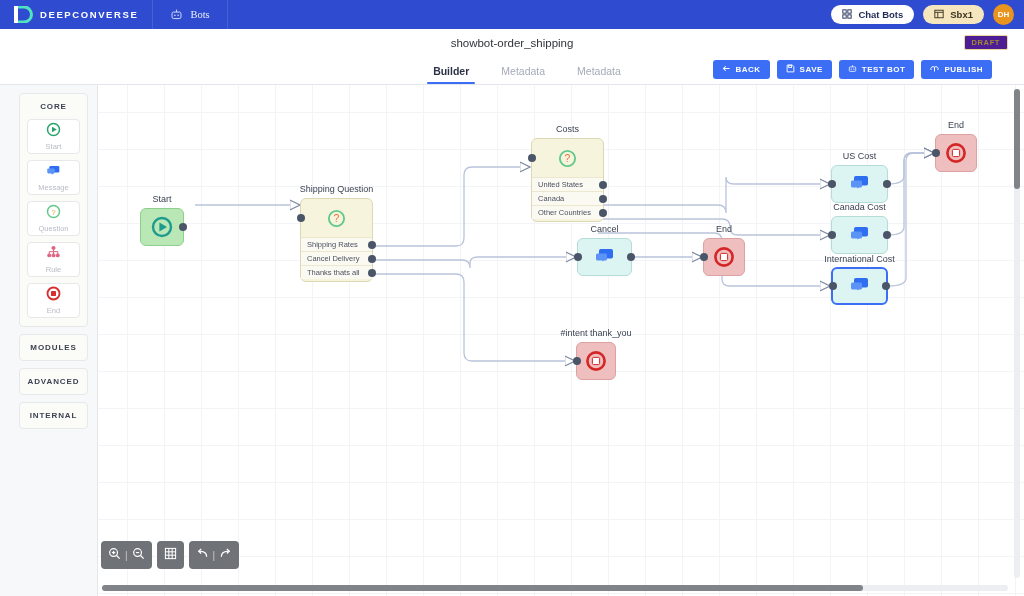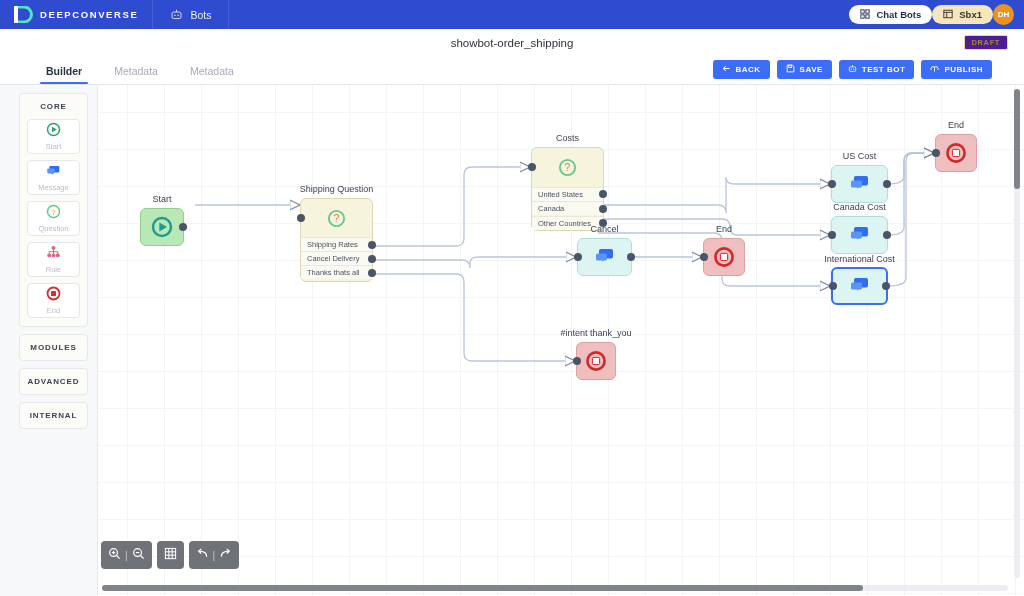--- a/index.html
+++ b/index.html
@@ -16,34 +16,34 @@
     display: flex; align-items: center;
     position: relative;
   }
   .brand { display: flex; align-items: center; gap: 7px; padding: 0 14px; }
   .brand-logo {
     width: 19px; height: 17px; position: relative;
   }
   .brand-name {
     color: #ffffff; font-size: 9.5px; letter-spacing: 1.6px; font-weight: bold;
   }
-  .nav-items { display: flex; align-items: center; height: 100%; }
+  .nav-items { display: flex; align-items: center; height: 100%; font-family: Liberation Serif, serif; }
   .nav-item {
     display: flex; align-items: center; gap: 7px;
     padding: 0 17px; height: 100%;
     color: #e8ecfb; font-size: 10.5px;
     border-left: 1px solid #4560d8;
     cursor: pointer;
   }
   .nav-item:last-child { border-right: 1px solid #4560d8; }
   .nav-icon { width: 13px; height: 13px; opacity: .95; }
 
   .topnav-right {
     position: absolute; right: 10px; top: 0; height: 100%;
-    display: flex; align-items: center; 
+    display: flex; align-items: center; gap: 9px;
   }
   .pill {
     display: flex; align-items: center; gap: 6px;
     height: 19px; padding: 0 11px; border-radius: 10px;
     font-size: 9.5px; font-weight: bold; cursor: pointer;
   }
   .pill-white { background: #ffffff; color: #1f2b55; }
   .pill-cream { background: #f5e6bd; color: #3a3320; }
   .avatar {
     width: 21px; height: 21px; border-radius: 50%;
@@ -64,21 +64,21 @@
     position: absolute; right: 16px; top: 6px;
     background: #4c1d95; border: 1px solid #ead79a;
     color: #a08b33; font-size: 7.5px; font-weight: bold;
     letter-spacing: .6px; padding: 2px 7px; border-radius: 2px;
   }
 
   
   .tabbar {
     height: 29px; background: #ffffff;
     border-bottom: 1px solid #e4e6ed;
-    display: flex; align-items: flex-end; position: relative;
+    display: flex; align-items: flex-end; position: relative; justify-content: center;
   }
   .tabs { display: flex; gap: 0; padding-left: 30px; }
   .tab {
     font-size: 10.5px; color: #a7abb8; padding: 0 16px 7px 16px;
     cursor: pointer; position: relative;
   }
   .tab.active { color: #2b3245; font-weight: bold; }
   .tab.active::after {
     content: ""; position: absolute; left: 10px; right: 10px; bottom: 0;
     height: 2.5px; background: #3b6ef5; border-radius: 2px;
@@ -448,21 +448,21 @@
       <div class="qopt">
         <span>Cancel Delivery</span>
         <span class="port port-out"></span>
       </div>
       <div class="qopt">
         <span>Thanks thats all</span>
         <span class="port port-out"></span>
       </div>
     </div>
 
-    <div class="qnode" style="left:433px; top:62px; width:73px; height:84px;justify-content:space-between;">
+    <div class="qnode" style="left:433px; top:53px; width:73px; height:84px;">
       <span class="node-label">Costs</span>
       <div class="qnode-head">
         <svg width="19" height="19" viewBox="0 0 20 20">
           <circle cx="10" cy="10" r="8" fill="none" stroke="#63c98a" stroke-width="2"></circle>
           <text x="10" y="14" font-size="11" font-family="Liberation Sans, sans-serif" fill="#e8743c" text-anchor="middle">?</text>
         </svg>
         <span class="port port-in" style="top:19px;"></span>
       </div>
       <div class="qopt">
         <span>United States</span>

